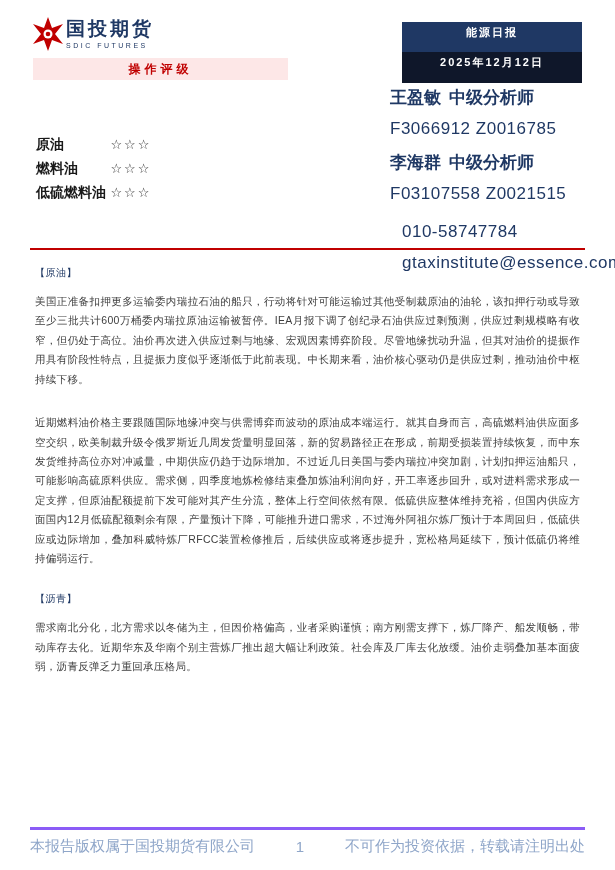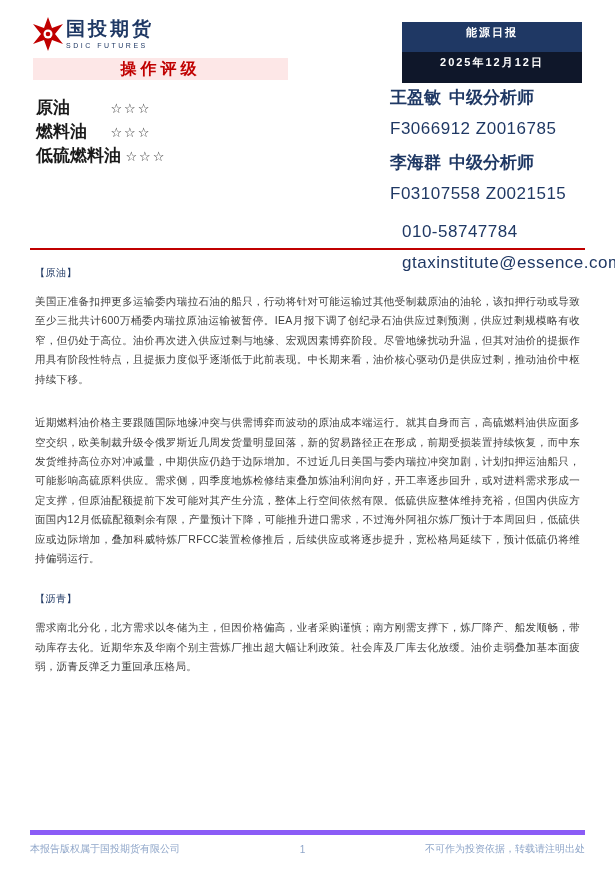--- a/index.html
+++ b/index.html
@@ -57,41 +57,42 @@
   .rating-box {
     position: absolute;
     left: 33px;
     top: 58px;
     width: 255px;
     height: 22px;
     line-height: 22px;
     background: #FDE7E7;
     text-align: center;
     color: #C00000;
-    font-size: 16px;
+    font-size: 12px;
     font-weight: bold;
     letter-spacing: 4px;
   }
   .rating-list {
     position: absolute;
     left: 36px;
     top: 96px;
     width: 260px;
   }
   .rating-row {
     height: 24px;
     line-height: 24px;
     white-space: nowrap;
   }
   .rating-name {
     display: inline-block;
     min-width: 70px;
-    font-size: 17px;
+    font-size: 14px;
     font-weight: bold;
     color: #1a1a1a;
+    margin-top: 36px;
   }
   .rating-stars {
     font-size: 13px;
     color: #333333;
     letter-spacing: 2px;
   }
 
   
   .analysts {
     position: absolute;
@@ -138,27 +139,27 @@
     text-align: justify;
     letter-spacing: 0.3px;
   }
 
   
   .footer {
     position: absolute;
     left: 30px;
     right: 30px;
     bottom: 14px;
-    border-top: 5px solid #8b5cf6;
+    border-top: 3px solid #8b5cf6;
     padding-top: 7px;
     display: flex;
     justify-content: space-between;
     align-items: center;
     color: #8FA6C9;
-    font-size: 10px;
+    font-size: 15px;
   }
   .footer .footer-center { text-align: center; }
 </style>
 </head>
 <body>
 
 <div class="page">
 
   <div class="brand">
     <svg class="brand-logo" viewBox="0 0 36 36" xmlns="http://www.w3.org/2000/svg" aria-hidden="true">

